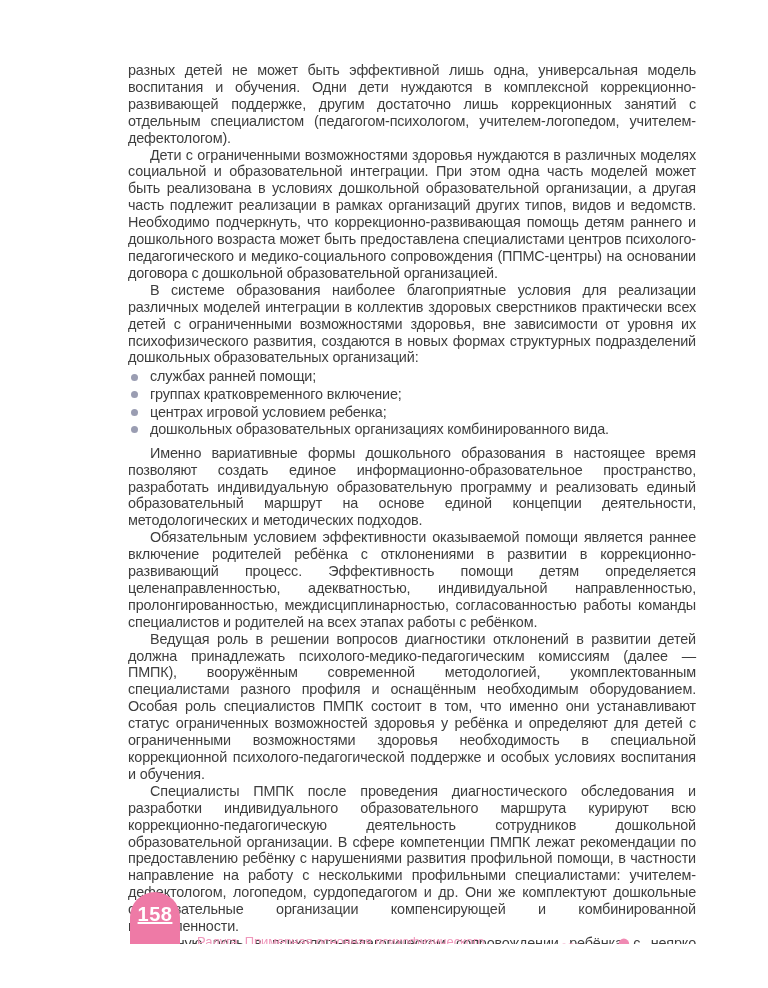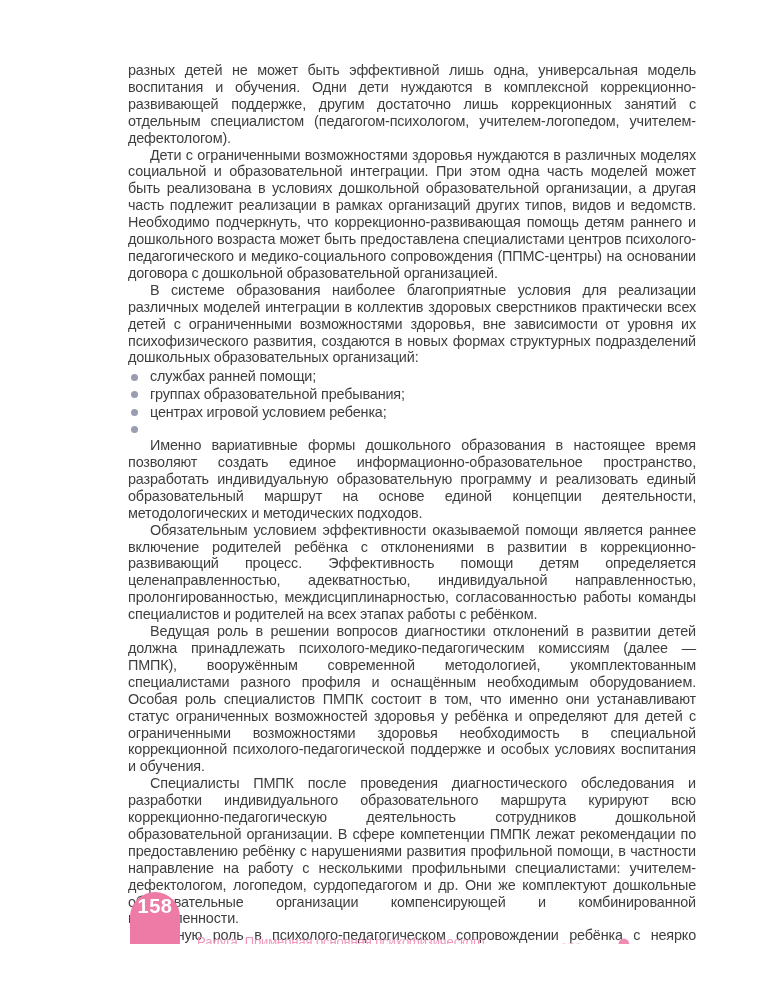--- a/index.html
+++ b/index.html
@@ -14,21 +14,21 @@
     position:absolute;
     left:128px;top:62px;width:568px;
     color:#3e3e3e;
     font-size:14.4px;line-height:16.9px;
     letter-spacing:-0.15px;
     text-align:justify;
   }
   .content p{margin:0;text-indent:22px;}
   .content p.no-indent{text-indent:0;}
   ul.bullet-list{
-    list-style:none;margin:2px 0 16px 0;padding:0;
+    list-style:none;margin:2px 0 6px 0;padding:0;
   }
   ul.bullet-list li{
     position:relative;
     padding-left:22px;
     text-align:left;
     line-height:17.6px;
   }
   ul.bullet-list li .dot{
     position:absolute;left:3px;top:5.2px;
     width:7px;height:7px;border-radius:50%;
@@ -41,21 +41,21 @@
     left:130px;bottom:0;
     width:50px;height:52px;
     background:#ee7aa6;
     border-radius:25px 25px 0 0;
     color:#ffffff;
     font-weight:bold;
     font-size:20px;
     text-align:center;
     padding-top:0;
   }
-  .page-badge span{display:block;margin-top:3px;letter-spacing:0.5px;}
+  .page-badge span{display:block;margin-top:11px;letter-spacing:0.5px;text-decoration:underline;}
   .footer-caption{
     position:absolute;
     left:197px;top:934px;
     color:#ef97bb;
     font-size:13px;line-height:16.5px;
     letter-spacing:-0.1px;
     white-space:nowrap;
   }
   .dotted-divider{
     position:absolute;
@@ -78,23 +78,23 @@
 
 <div class="page">
 
   <div class="content">
     <p class="no-indent">разных детей не может быть эффективной лишь одна, универсальная модель воспитания и обучения. Одни дети нуждаются в комплексной коррекционно-развивающей поддержке, другим достаточно лишь коррекционных занятий с отдельным специалистом (педагогом-психологом, учителем-логопедом, учителем-дефектологом).</p>
     <p>Дети с ограниченными возможностями здоровья нуждаются в различных моделях социальной и образовательной интеграции. При этом одна часть моделей может быть реализована в условиях дошкольной образовательной организации, а другая часть подлежит реализации в рамках организаций других типов, видов и ведомств. Необходимо подчеркнуть, что коррекционно-развивающая помощь детям раннего и дошкольного возраста может быть предоставлена специалистами центров психолого-педагогического и медико-социального сопровождения (ППМС-центры) на основании договора с дошкольной образовательной организацией.</p>
     <p>В системе образования наиболее благоприятные условия для реализации различных моделей интеграции в коллектив здоровых сверстников практически всех детей с ограниченными возможностями здоровья, вне зависимости от уровня их психофизического развития, создаются в новых формах структурных подразделений дошкольных образовательных организаций:</p>
 
     <ul class="bullet-list">
       <li><span class="dot"></span><span>службах ранней помощи;</span></li>
-      <li><span class="dot"></span><span>группах образовательной пребывания;</span></li>
+      <li><span class="dot"></span><span>группах кратковременного включение;</span></li>
       <li><span class="dot"></span><span>центрах игровой условием ребенка;</span></li>
-      <li><span class="dot"></span></li>
+      <li><span class="dot"></span><span>дошкольных образовательных организациях комбинированного вида.</span></li>
     </ul>
 
     <p class="para-gap">Именно вариативные формы дошкольного образования в настоящее время позволяют создать единое информационно-образовательное пространство, разработать индивидуальную образовательную программу и реализовать единый образовательный маршрут на основе единой концепции деятельности, методологических и методических подходов.</p>
     <p>Обязательным условием эффективности оказываемой помощи является раннее включение родителей ребёнка с отклонениями в развитии в коррекционно-развивающий процесс. Эффективность помощи детям определяется целенаправленностью, адекватностью, индивидуальной направленностью, пролонгированностью, междисциплинарностью, согласованностью работы команды специалистов и родителей на всех этапах работы с ребёнком.</p>
     <p>Ведущая роль в решении вопросов диагностики отклонений в развитии детей должна принадлежать психолого-медико-педагогическим комиссиям (далее — ПМПК), вооружённым современной методологией, укомплектованным специалистами разного профиля и оснащённым необходимым оборудованием. Особая роль специалистов ПМПК состоит в том, что именно они устанавливают статус ограниченных возможностей здоровья у ребёнка и определяют для детей с ограниченными возможностями здоровья необходимость в специальной коррекционной психолого-педагогической поддержке и особых условиях воспитания и обучения.</p>
     <p>Специалисты ПМПК после проведения диагностического обследования и разработки индивидуального образовательного маршрута курируют всю коррекционно-педагогическую деятельность сотрудников дошкольной образовательной организации. В сфере компетенции ПМПК лежат рекомендации по предоставлению ребёнку с нарушениями развития профильной помощи, в частности направление на работу с несколькими профильными специалистами: учителем-дефектологом, логопедом, сурдопедагогом и др. Они же комплектуют дошкольные образовательные организации компенсирующей и комбинированной направленности.</p>
     <p>Важную роль в психолого-педагогическом сопровождении ребёнка с неярко выраженными отклонениями в развитии играют психолого-медико-педагогические конси-</p>
   </div>
 
   <div class="page-badge">

